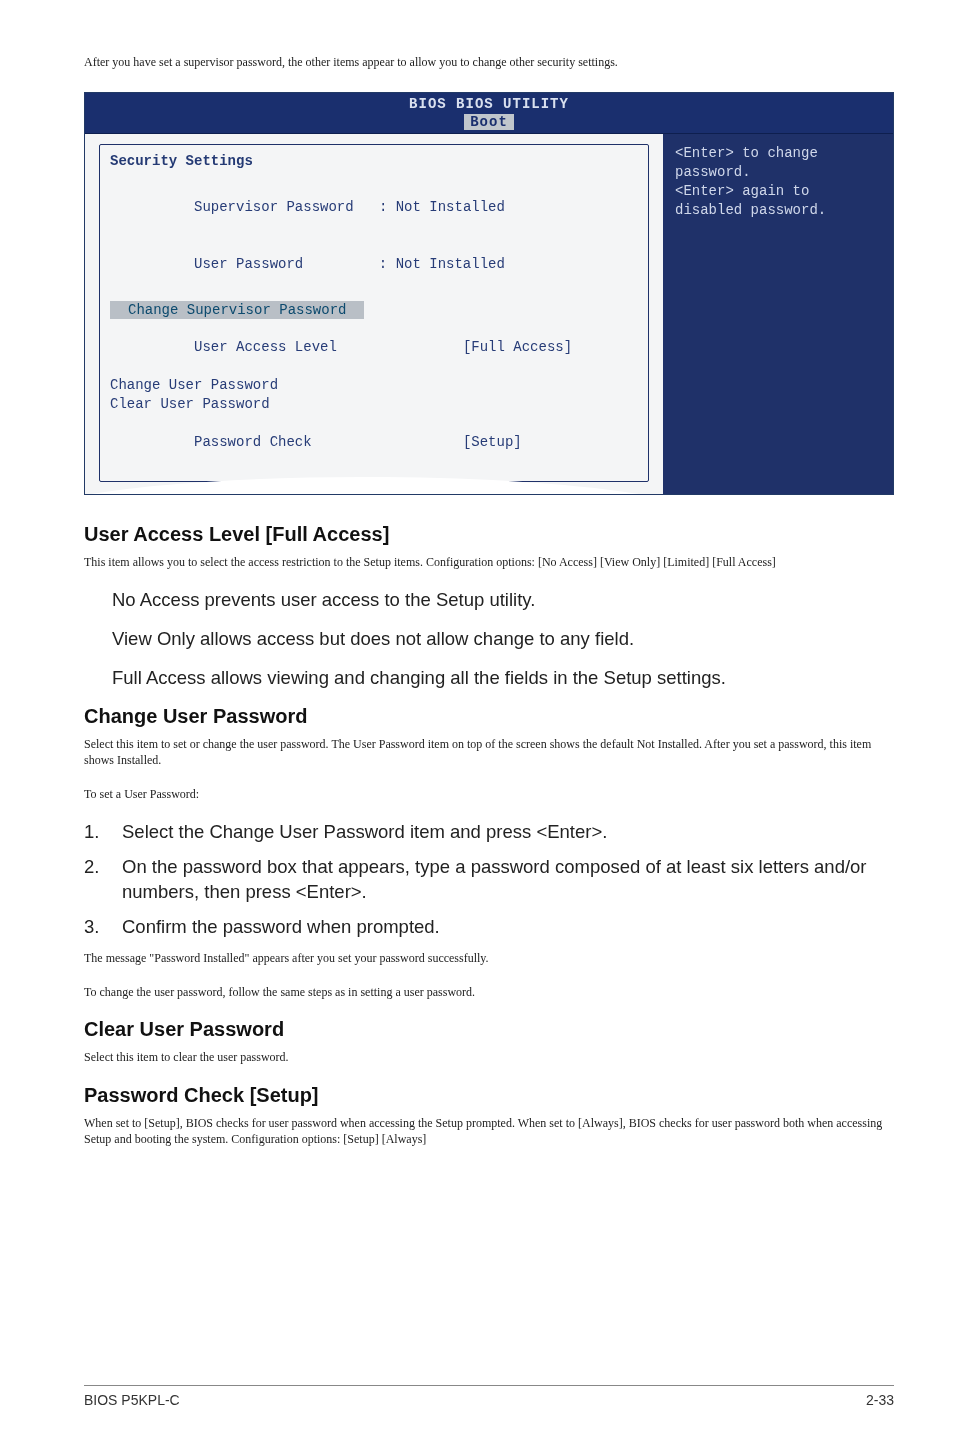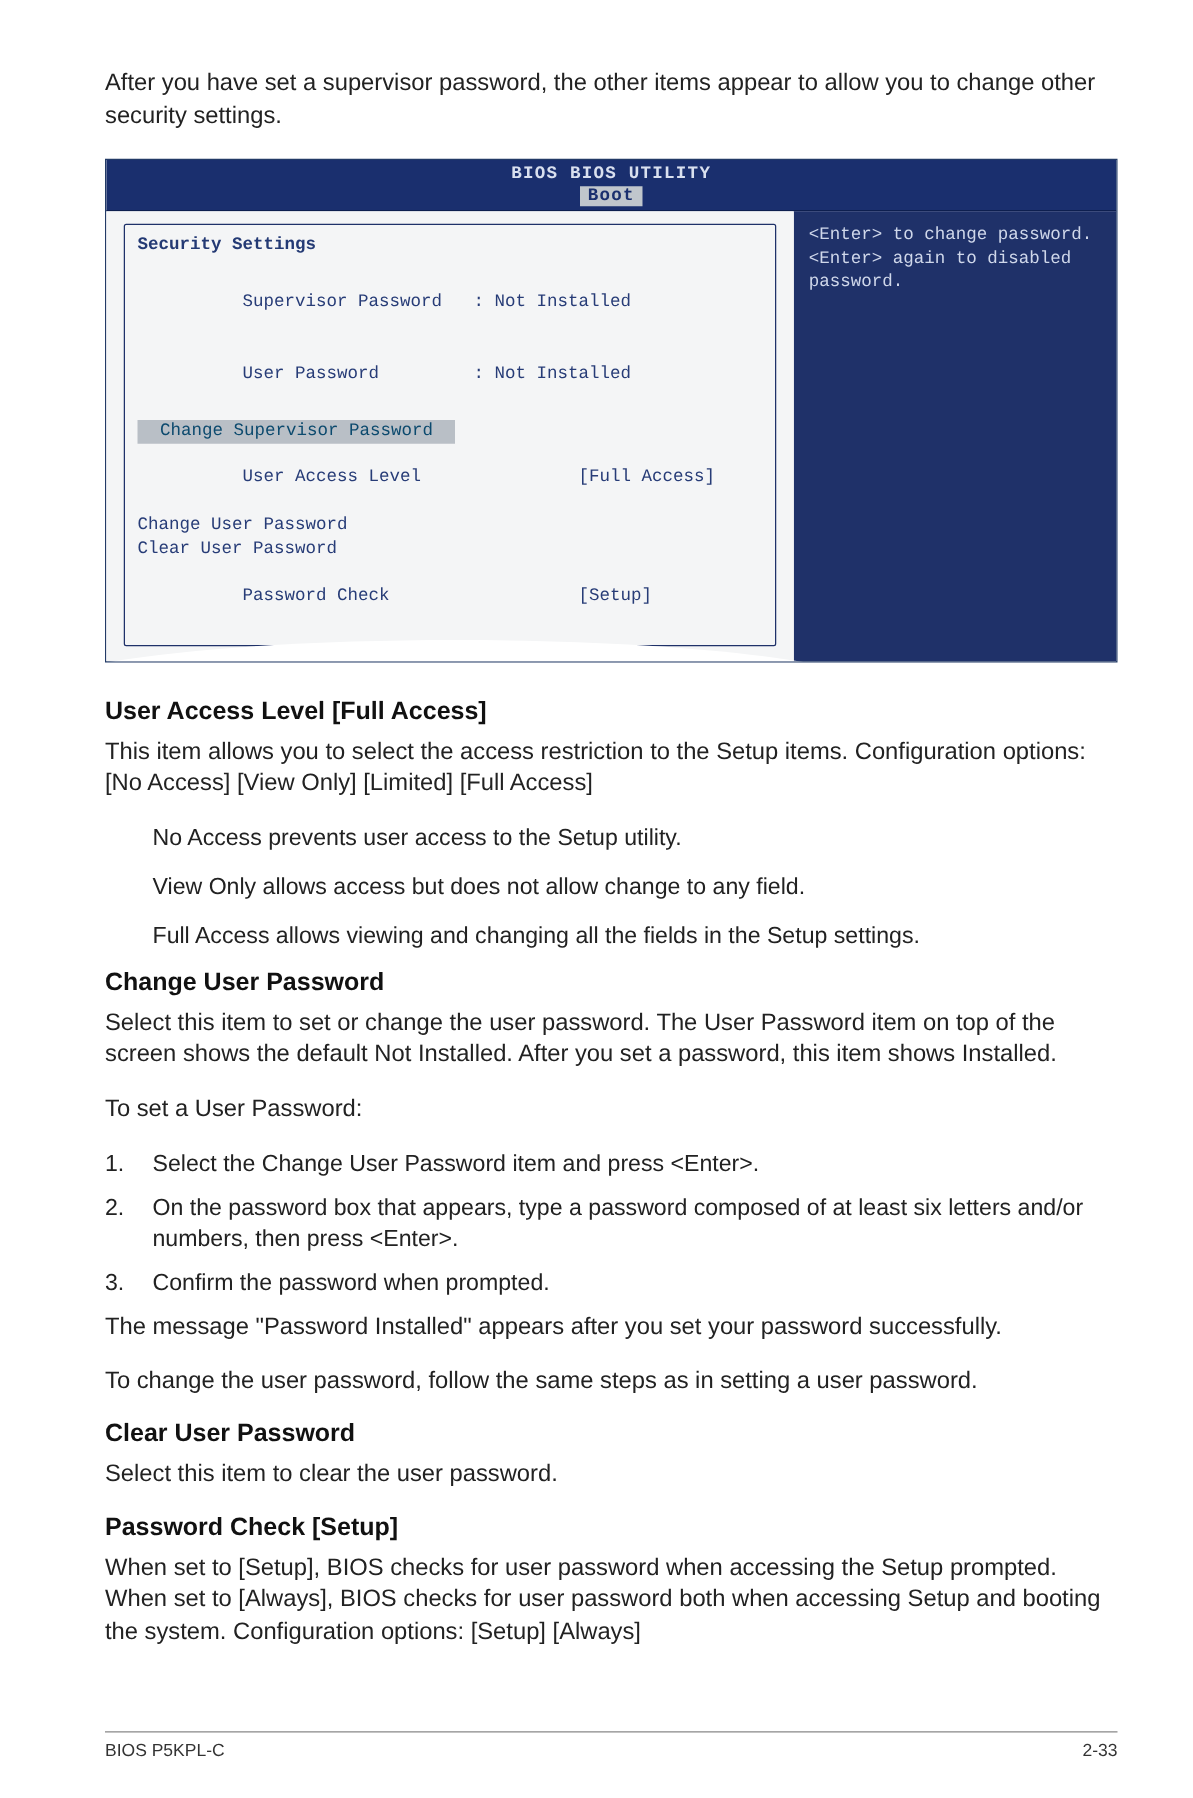--- a/index.html
+++ b/index.html
@@ -5,23 +5,24 @@
   * { box-sizing: border-box; margin: 0; padding: 0; }
   html, body { width: 954px; height: 1438px; }
   body {
     font-family: Arial, Helvetica, sans-serif;
     background: #fff;
     color: #222;
     padding: 54px 60px 30px 84px;
     position: relative;
   }
   .body-text {
-    font-size: 19px;
+    font-size: 12px;
     line-height: 1.35;
     margin-bottom: 18px;
+    font-family: Liberation Serif, serif;
   }
   .bios-window {
     border: 1px solid #223a66;
     margin-top: 22px;
     margin-bottom: 28px;
     font-family: "Courier New", monospace;
     font-size: 14px;
     position: relative;
     overflow: hidden;
   }
@@ -70,21 +71,21 @@
   }
   .bios-item.highlight {
     background: #b9bfc6;
     color: #0c4a6e;
     display: inline-block;
     padding: 0 18px;
     white-space: pre;
     text-align: right;
   }
   .bios-right {
-    width: 258px;
+    width: 230px;
     background: #1f3169;
     color: #cfd7ea;
     padding: 10px 12px;
     font-family: "Courier New", monospace;
     line-height: 1.35;
   }
   .bios-left .curve {
     position: absolute;
     left: 0; right: 0; bottom: -1px;
     height: 18px;
@@ -92,21 +93,21 @@
   }
   h3.section {
     font-family: Arial, Helvetica, sans-serif;
     font-size: 20px;
     font-weight: bold;
     color: #111;
     margin-top: 10px;
     margin-bottom: 8px;
   }
   .indent-block {
-    margin-left: 38px;
+    margin-left: 28px;
     margin-top: 6px;
     margin-bottom: 6px;
   }
   .indent-block p {
     font-size: 18.5px;
     line-height: 1.35;
     margin-bottom: 14px;
   }
   ol.steps {
     margin-left: 0;

